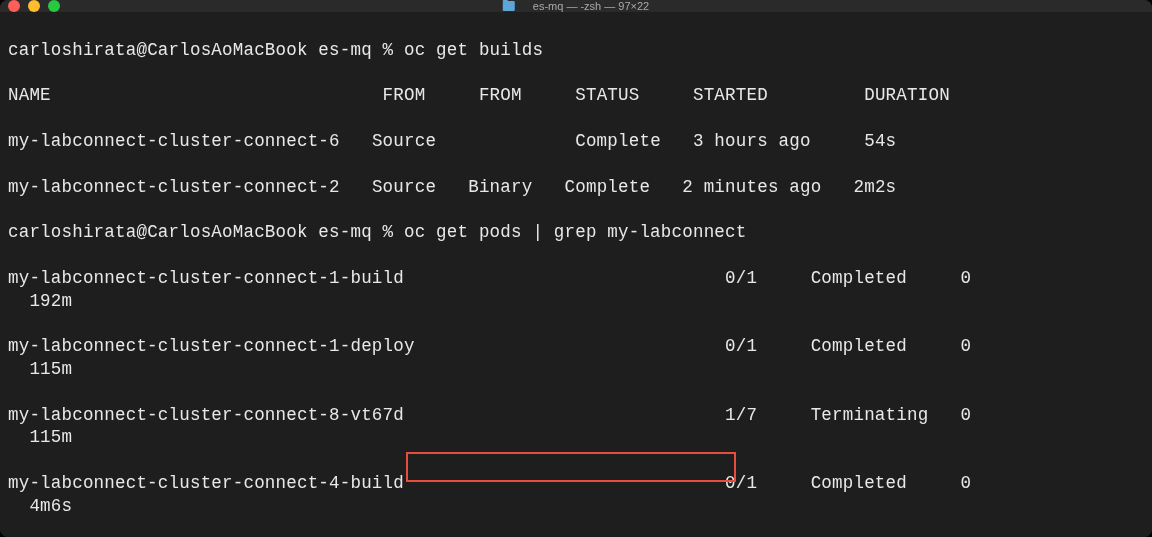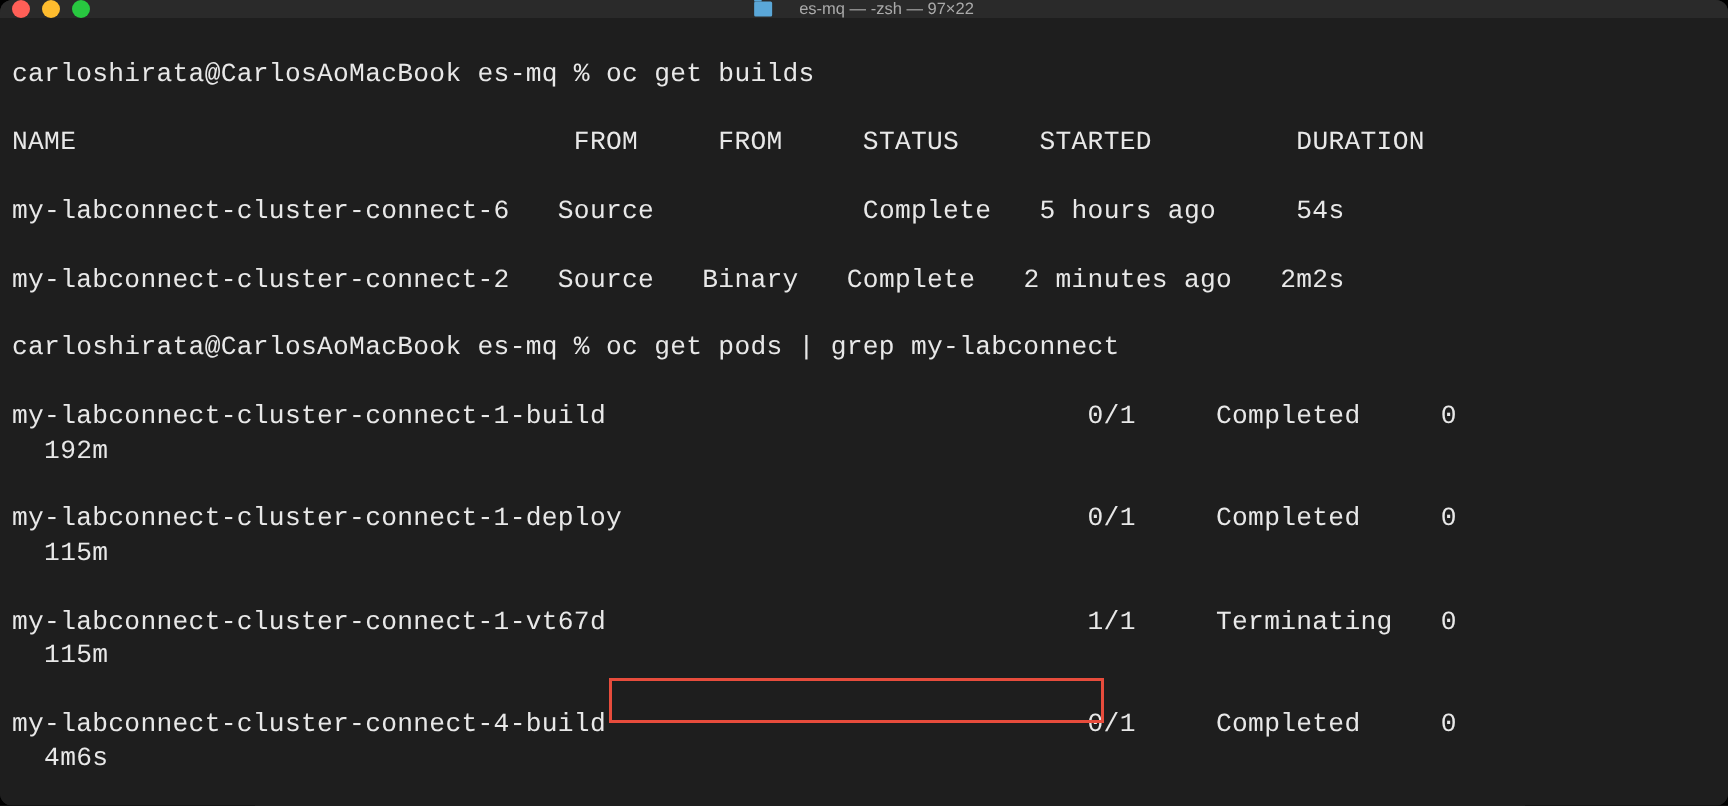--- a/index.html
+++ b/index.html
@@ -96,28 +96,28 @@
     </div>
     <div class="title-center">
       <span class="folder-icon"></span>
       <span>es-mq — -zsh — 97×22</span>
     </div>
   </div>
 
   <div class="terminal">
 <div class="line"><span>carloshirata</span>@<span>CarlosAoMacBook</span> <span>es-mq</span> <span>%</span> <span>oc get builds</span></div>
 <div class="line"><span>NAME</span>                               <span>FROM</span>     <span>FROM</span>     <span>STATUS</span>     <span>STARTED</span>         <span>DURATION</span></div>
-<div class="line"><span>my-labconnect-cluster-connect-6</span>   <span>Source</span>             <span>Complete</span>   <span>5 hours ago</span>     <span>54s</span></div>
+<div class="line"><span>my-labconnect-cluster-connect-6</span>   <span>Source</span>             <span>Complete</span>   <span>3 hours ago</span>     <span>54s</span></div>
 <div class="line"><span>my-labconnect-cluster-connect-2</span>   <span>Source</span>   <span>Binary</span>   <span>Complete</span>   <span>2 minutes ago</span>   <span>2m2s</span></div>
 <div class="line"><span>carloshirata</span>@<span>CarlosAoMacBook</span> <span>es-mq</span> <span>%</span> <span>oc get pods | grep my-labconnect</span></div>
 <div class="line"><span>my-labconnect-cluster-connect-1-build</span>                              <span>0/1</span>     <span>Completed</span>     <span>0</span>
   <span>192m</span></div>
 <div class="line"><span>my-labconnect-cluster-connect-1-deploy</span>                             <span>0/1</span>     <span>Completed</span>     <span>0</span>
   <span>115m</span></div>
-<div class="line"><span>my-labconnect-cluster-connect-1-vt67d</span>                              <span>1/1</span>     <span>Terminating</span>   <span>0</span>
+<div class="line"><span>my-labconnect-cluster-connect-8-vt67d</span>                              <span>1/7</span>     <span>Terminating</span>   <span>0</span>
   <span>115m</span></div>
 <div class="line"><span>my-labconnect-cluster-connect-4-build</span>                              <span>0/1</span>     <span>Completed</span>     <span>0</span>
   <span>4m6s</span></div>
 
 
 
 
 
 
 

